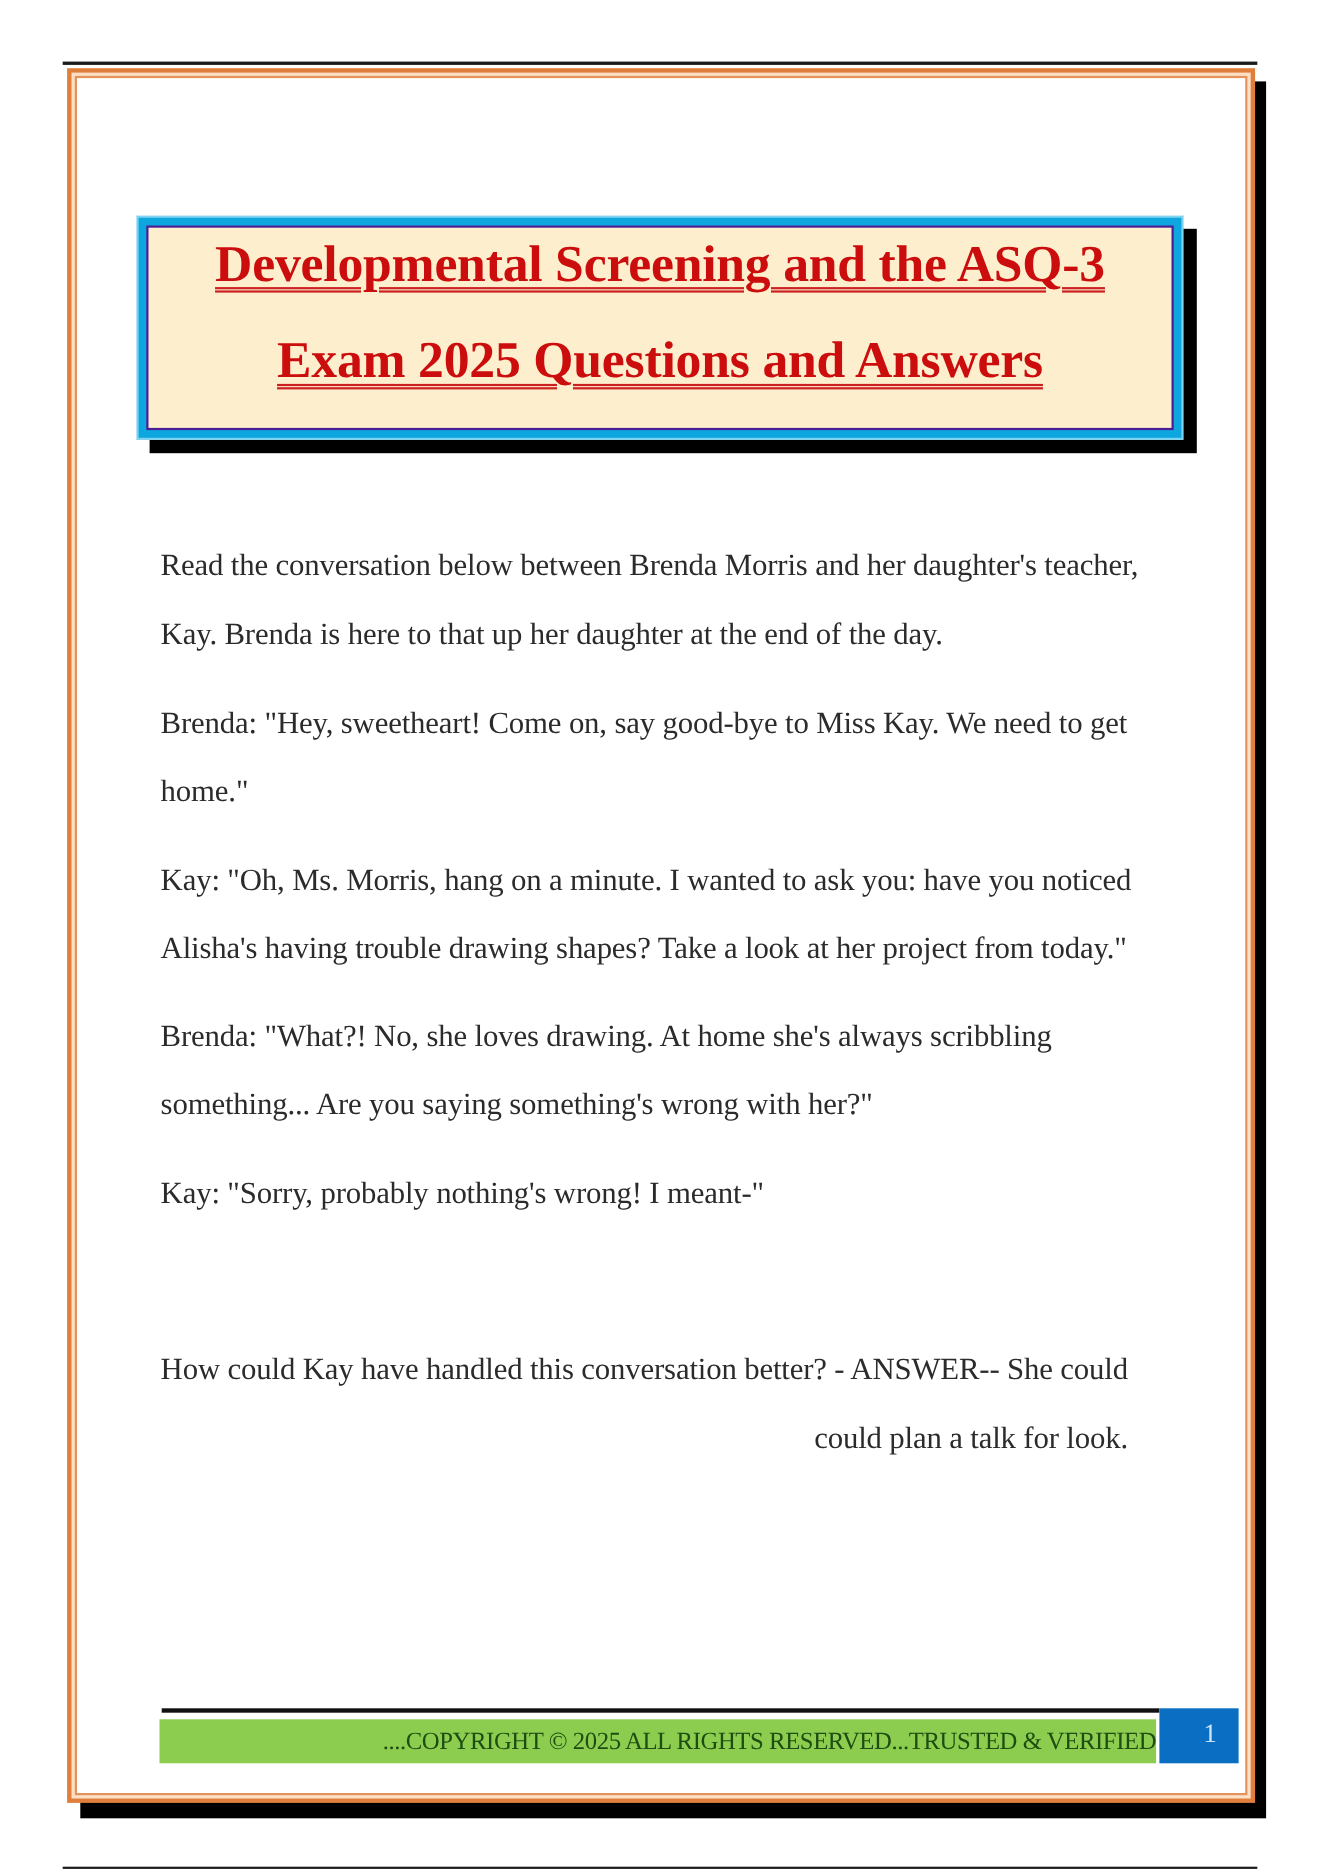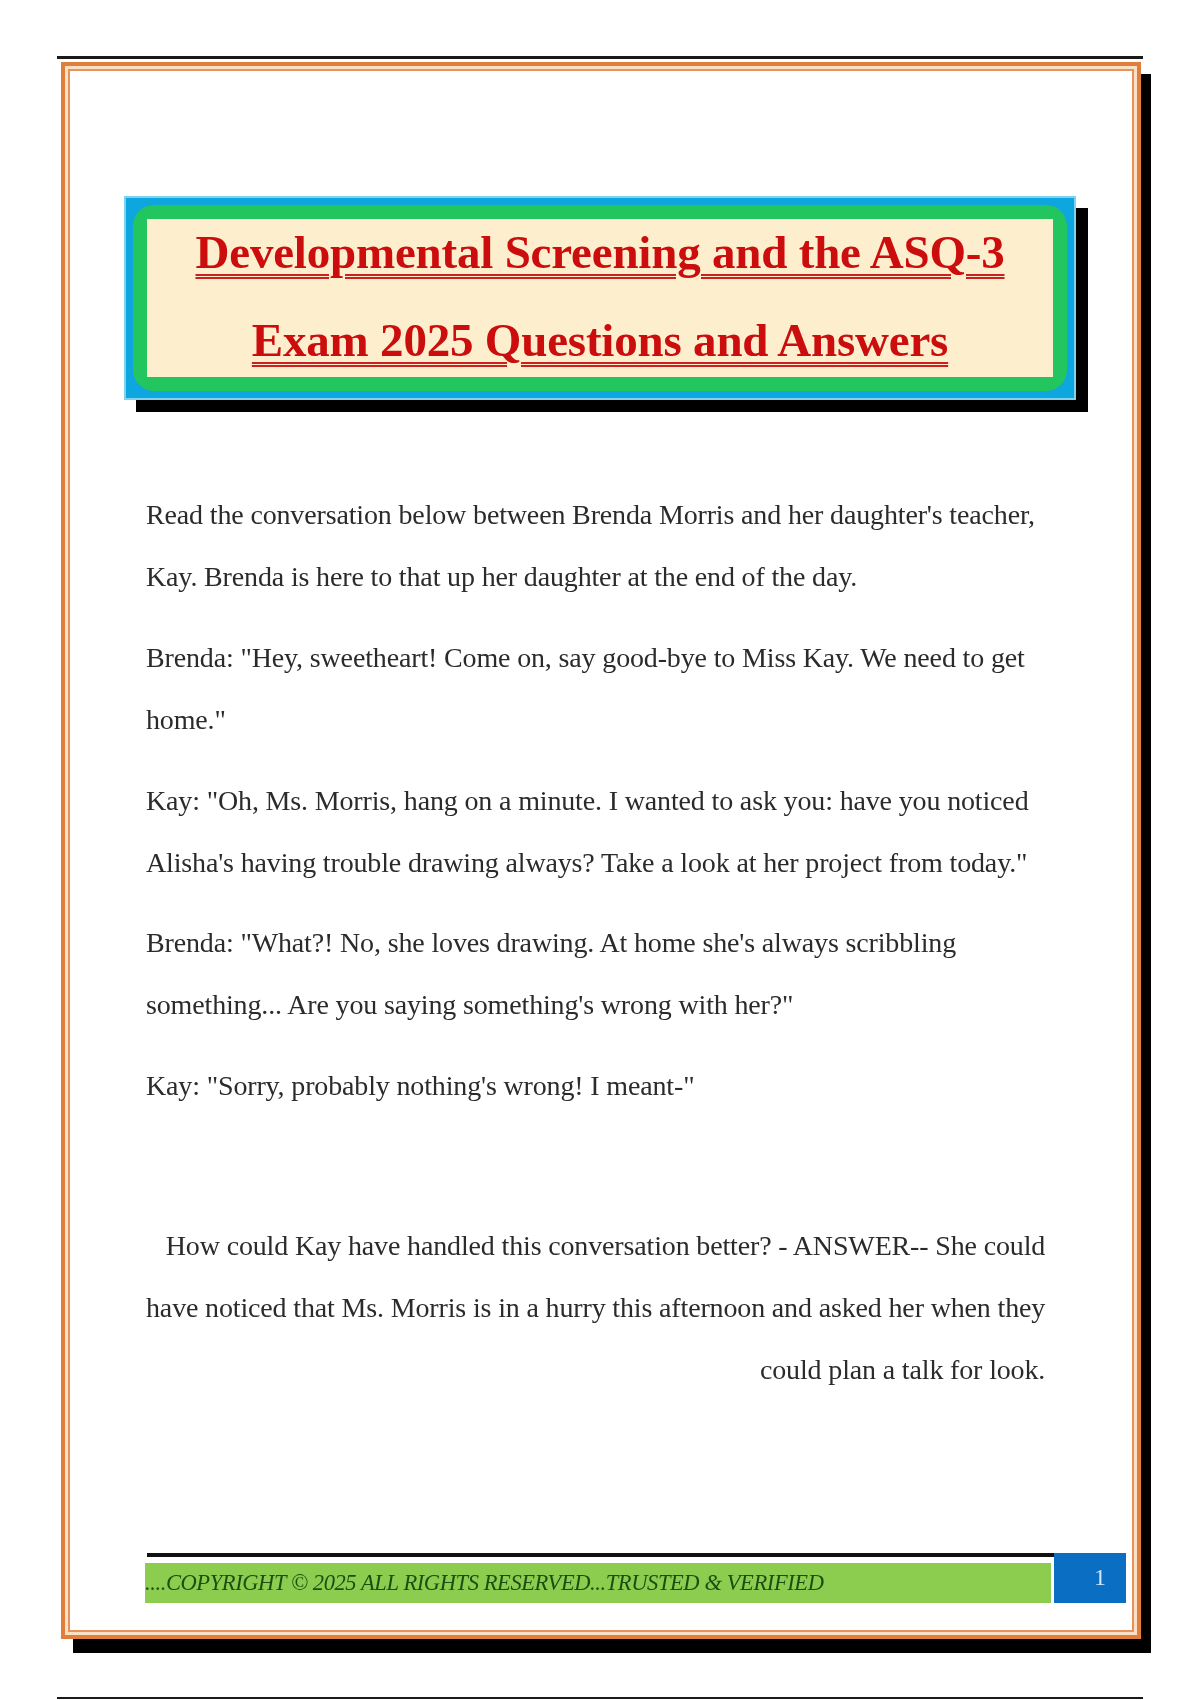--- a/index.html
+++ b/index.html
@@ -11,34 +11,34 @@
   .page-frame { left: 61px; top: 62px; width: 1080px; height: 1577px; box-sizing: border-box;
     background: #e07e3c; padding: 4px; }
   .page-frame-mid { width: 100%; height: 100%; box-sizing: border-box; background: #fbe0c6; padding: 3px; }
   .page-frame-inner { width: 100%; height: 100%; box-sizing: border-box; background: #e5935a; padding: 2px; }
   .page-white { width: 100%; height: 100%; background: #ffffff; }
 
   .title-shadow { left: 136px; top: 208px; width: 952px; height: 204px; background: #000; }
   .title-box { left: 124px; top: 196px; width: 952px; height: 204px; box-sizing: border-box;
     background: #7fd3ee; padding: 2px; }
   .title-box-blue { width: 100%; height: 100%; box-sizing: border-box; background: #0ea6df; padding: 7px; }
-  .title-box-lt { width: 100%; height: 100%; box-sizing: border-box; background: #22c55e; padding: 14px; border-radius: 21px; }
+  .title-box-lt { width: 100%; height: 100%; box-sizing: border-box; background: #4c1d95; padding: 2px; }
   .title-box-fill { width: 100%; height: 100%; box-sizing: border-box; background: #fdefcd; position: relative; }
   .title-line { position: absolute; left: 0; width: 100%; text-align: center; white-space: nowrap;
     color: #cc0d0d; font-weight: bold; font-size: 47px; letter-spacing: -0.2px;
     text-decoration: underline double; text-decoration-color: #cc2020; text-underline-offset: 6px; text-decoration-thickness: 2px; }
   .title-line.l1 { top: 6px; }
   .title-line.l2 { top: 94px; font-family: Liberation Serif, serif; }
 
   .para { position: absolute; left: 146px; color: #2b2b2b; font-size: 28px; line-height: 62px; white-space: nowrap; letter-spacing: -0.15px; }
   .para span { display: block; }
 
   .footer-line { left: 147px; top: 1553px; width: 907px; height: 4px; background: #111; }
   .footer-bar { left: 145px; top: 1563px; width: 906px; height: 40px; background: #8ccd4f;
-    color: #1e4d12; font-size: 22.5px; line-height: 40px; text-align: left; white-space: nowrap; letter-spacing: -0.4px; font-style: italic; }
+    color: #1e4d12; font-size: 22.5px; line-height: 40px; text-align: right; white-space: nowrap; letter-spacing: -0.4px; }
   .page-num { left: 1054px; top: 1553px; width: 72px; height: 50px; background: #0a6fc2;
     color: #cfe6ff; font-size: 24px; line-height: 48px; text-align: right; box-sizing: border-box; padding-right: 20px; }
 </style>
 </head>
 <body>
 
 <div class="abs rule-top"></div>
 
 <div class="abs page-shadow"></div>
 <div class="abs page-frame">
@@ -66,35 +66,34 @@
   <span>Kay. Brenda is here to that up her daughter at the end of the day.</span>
 </div>
 
 <div class="para" style="top:627px;">
   <span>Brenda: "Hey, sweetheart! Come on, say good-bye to Miss Kay. We need to get</span>
   <span>home."</span>
 </div>
 
 <div class="para" style="top:770px;">
   <span>Kay: "Oh, Ms. Morris, hang on a minute. I wanted to ask you: have you noticed</span>
-  <span>Alisha's having trouble drawing always? Take a look at her project from today."</span>
+  <span>Alisha's having trouble drawing shapes? Take a look at her project from today."</span>
 </div>
 
 <div class="para" style="top:912px;">
   <span>Brenda: "What?! No, she loves drawing. At home she's always scribbling</span>
   <span>something... Are you saying something's wrong with her?"</span>
 </div>
 
 <div class="para" style="top:1055px;">
   <span>Kay: "Sorry, probably nothing's wrong! I meant-"</span>
 </div>
 
 <div class="para" style="top:1215px;text-align:right;">
   <span>How could Kay have handled this conversation better? - ANSWER-- She could</span>
-  <span>have noticed that Ms. Morris is in a hurry this afternoon and asked her when they</span>
   <span>could plan a talk for look.</span>
 </div>
 
 <div class="abs footer-line"></div>
 <div class="abs footer-bar">....COPYRIGHT © 2025 ALL RIGHTS RESERVED...TRUSTED &amp; VERIFIED</div>
 <div class="abs page-num">1</div>
 
 <div class="abs rule-bottom"></div>
 
 </body></html>

